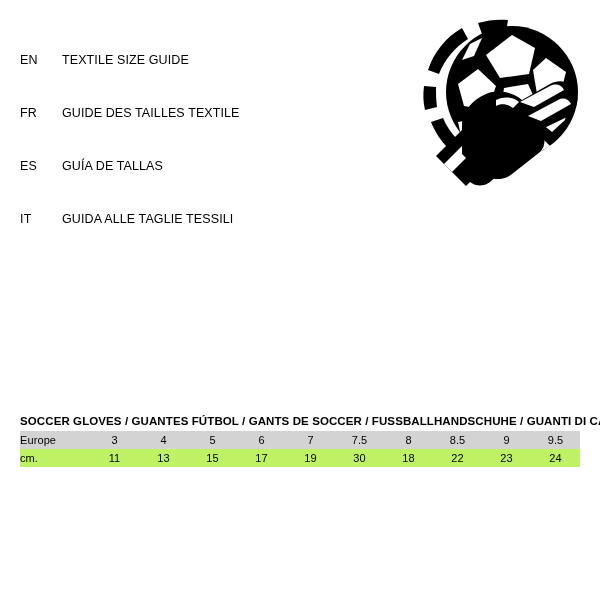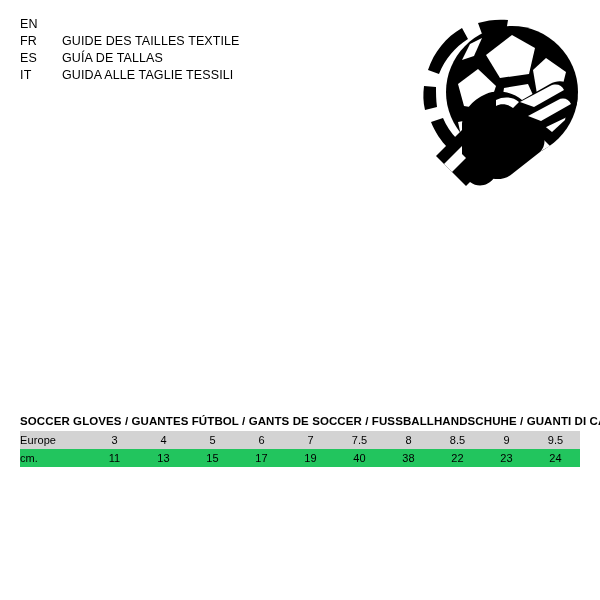--- a/index.html
+++ b/index.html
@@ -21,20 +21,21 @@
     position: absolute;
     left: 20px;
     top: 16px;
     width: 330px;
   }
   .legend-row {
     display: flex;
     align-items: flex-start;
     height: 17px;
     line-height: 17px;
+    margin-top: 36px;
   }
   .legend-code {
     width: 42px;
     flex: 0 0 42px;
     font-size: 12.5px;
     letter-spacing: 0.2px;
     color: #000;
   }
   .legend-label {
     font-size: 12.5px;
@@ -69,41 +70,42 @@
   }
   table.sizes {
     border-collapse: collapse;
     width: 560px;
     table-layout: fixed;
   }
   table.sizes tr.row-shaded {
     background: #d3d3d3;
   }
   table.sizes tr.row-plain {
-    background: #22c55e;
+    background: #bef264;
   }
   table.sizes td {
     font-size: 11px;
     color: #000;
     height: 16px;
     padding: 1px 0;
     text-align: center;
     letter-spacing: 0.1px;
   }
   table.sizes td.rowhead {
     text-align: left;
     width: 70px;
   }
 </style>
 </head>
 <body>
 
 <div id="legend">
   <div class="legend-row">
     <span class="legend-code">EN</span>
+    <span class="legend-label">TEXTILE SIZE GUIDE</span>
   </div>
   <div class="legend-row">
     <span class="legend-code">FR</span>
     <span class="legend-label">GUIDE DES TAILLES TEXTILE</span>
   </div>
   <div class="legend-row">
     <span class="legend-code">ES</span>
     <span class="legend-label">GUÍA DE TALLAS</span>
   </div>
   <div class="legend-row">
@@ -182,21 +184,21 @@
         <td>9</td>
         <td>9.5</td>
       </tr>
       <tr class="row-plain">
         <td class="rowhead">cm.</td>
         <td>11</td>
         <td>13</td>
         <td>15</td>
         <td>17</td>
         <td>19</td>
-        <td>40</td>
-        <td>38</td>
+        <td>30</td>
+        <td>18</td>
         <td>22</td>
         <td>23</td>
         <td>24</td>
       </tr>
     </tbody>
   </table>
 </div>
 
 </body></html>

